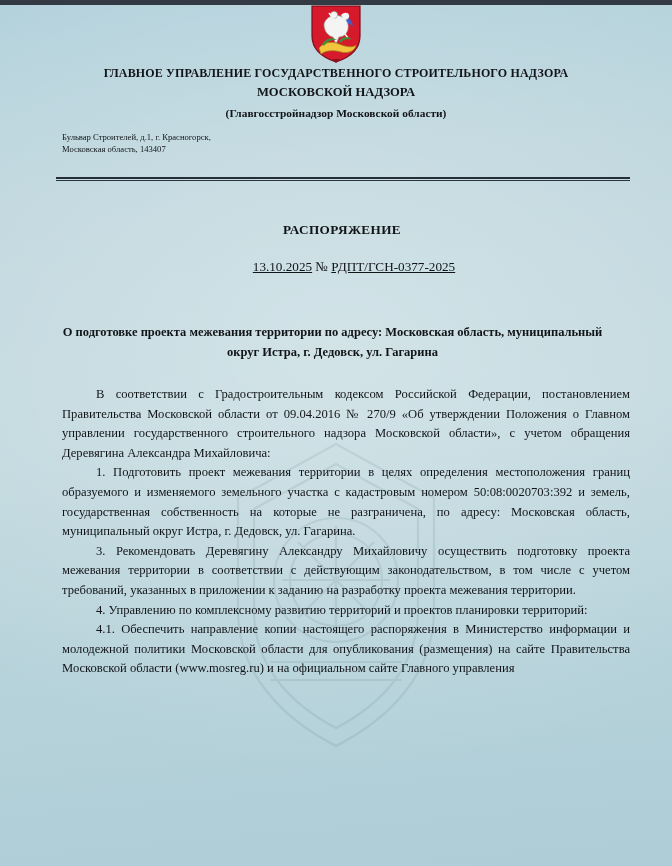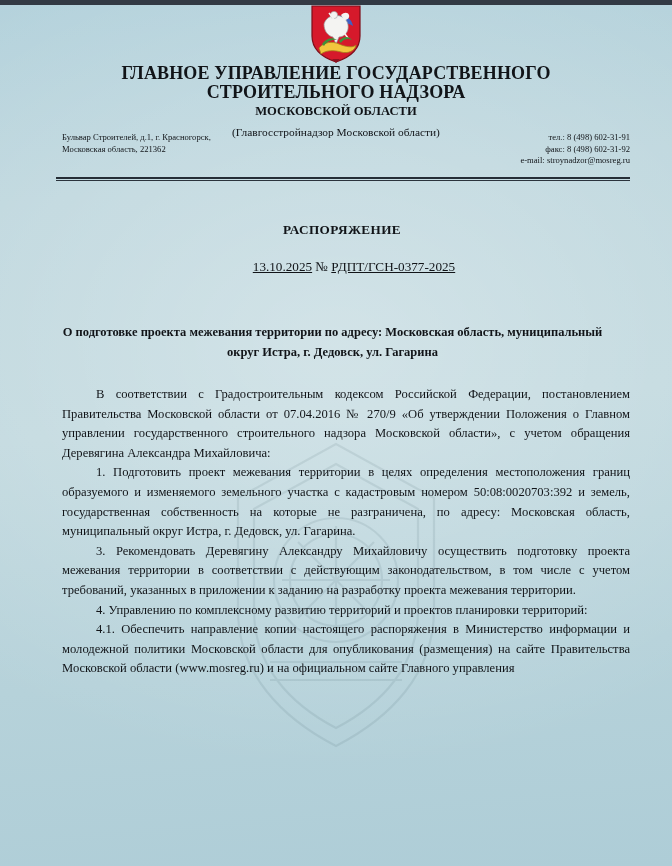--- a/index.html
+++ b/index.html
@@ -58,33 +58,33 @@
   #emblem { display: inline-block; }
 
   #org-block {
     position: absolute;
     left: 36px;
     right: 36px;
     top: 64px;
     text-align: center;
   }
   .org-line1 {
-    font-size: 18px;
+    font-size: 12px;
     font-weight: bold;
     letter-spacing: 0.15px;
     line-height: 19px;
   }
   .org-line2 {
     font-size: 12.6px;
     font-weight: bold;
     line-height: 19px;
   }
   .org-short {
     font-size: 11.4px;
-    font-weight: normal;
+    font-weight: bold;
     line-height: 19px;
     margin-top: 2px;
   }
 
   #contact-block {
     position: absolute;
     left: 62px;
     right: 42px;
     top: 132px;
     height: 42px;
@@ -218,51 +218,46 @@
                C47 47, 40 50, 33 48 C26 46, 18 46, 13 50 Z" fill="#f2c53d" stroke="#a5801a" stroke-width="0.8"></path>
       <path d="M14 40 C18 34, 25 33, 29 36 C25 35, 19 37, 16 42 Z" fill="#3f8f3a"></path>
       <path d="M31 37 C35 32, 41 32, 44 36 C40 34, 35 35, 33 39 Z" fill="#3f8f3a"></path>
 
       <path d="M24 55 L28 59 L32 55 Z" fill="#8d1220"></path>
     </svg>
   </div>
 
   <div id="org-block">
     <div class="org-line1">ГЛАВНОЕ УПРАВЛЕНИЕ ГОСУДАРСТВЕННОГО СТРОИТЕЛЬНОГО НАДЗОРА</div>
-    <div class="org-line2">МОСКОВСКОЙ ОБЛАСТИ</div>
+    <div class="org-line2">МОСКОВСКОЙ НАДЗОРА</div>
     <div class="org-short">(Главгосстройнадзор Московской области)</div>
   </div>
 
   <div id="contact-block">
     <div id="addr">Бульвар Строителей, д.1, г. Красногорск,
-Московская область, 221362</div>
-    <div id="contacts">
-      <div>тел.: 8 (498) 602-31-91</div>
-      <div>факс: 8 (498) 602-31-92</div>
-      <div>e-mail: stroynadzor@mosreg.ru</div>
-    </div>
+Московская область, 143407</div>
   </div>
 
   <div id="rule">
     <div class="thick"></div>
     <div class="gap"></div>
     <div class="thin"></div>
   </div>
 
   <div id="doc-type">РАСПОРЯЖЕНИЕ</div>
 
   <div id="doc-number">
     <span class="u">13.10.2025</span>
     <span>№</span>
     <span class="u">РДПТ/ГСН-0377-2025</span>
   </div>
 
   <div id="subject">О подготовке проекта межевания территории по адресу: Московская область, муниципальный округ Истра, г. Дедовск, ул. Гагарина</div>
 
   <div id="body">
-    <p>В соответствии с Градостроительным кодексом Российской Федерации, постановлением Правительства Московской области от 07.04.2016 № 270/9 «Об утверждении Положения о Главном управлении государственного строительного надзора Московской области», с учетом обращения Деревягина Александра Михайловича:</p>
+    <p>В соответствии с Градостроительным кодексом Российской Федерации, постановлением Правительства Московской области от 09.04.2016 № 270/9 «Об утверждении Положения о Главном управлении государственного строительного надзора Московской области», с учетом обращения Деревягина Александра Михайловича:</p>
     <p>1. Подготовить проект межевания территории в целях определения местоположения границ образуемого и изменяемого земельного участка с кадастровым номером 50:08:0020703:392 и земель, государственная собственность на которые не разграничена, по адресу: Московская область, муниципальный округ Истра, г. Дедовск, ул. Гагарина.</p>
     <p>3. Рекомендовать Деревягину Александру Михайловичу осуществить подготовку проекта межевания территории в соответствии с действующим законодательством, в том числе с учетом требований, указанных в приложении к заданию на разработку проекта межевания территории.</p>
     <p>4. Управлению по комплексному развитию территорий и проектов планировки территорий:</p>
     <p>4.1. Обеспечить направление копии настоящего распоряжения в Министерство информации и молодежной политики Московской области для опубликования (размещения) на сайте Правительства Московской области (www.mosreg.ru) и на официальном сайте Главного управления</p>
   </div>
 
 </div>
 
 </body></html>

